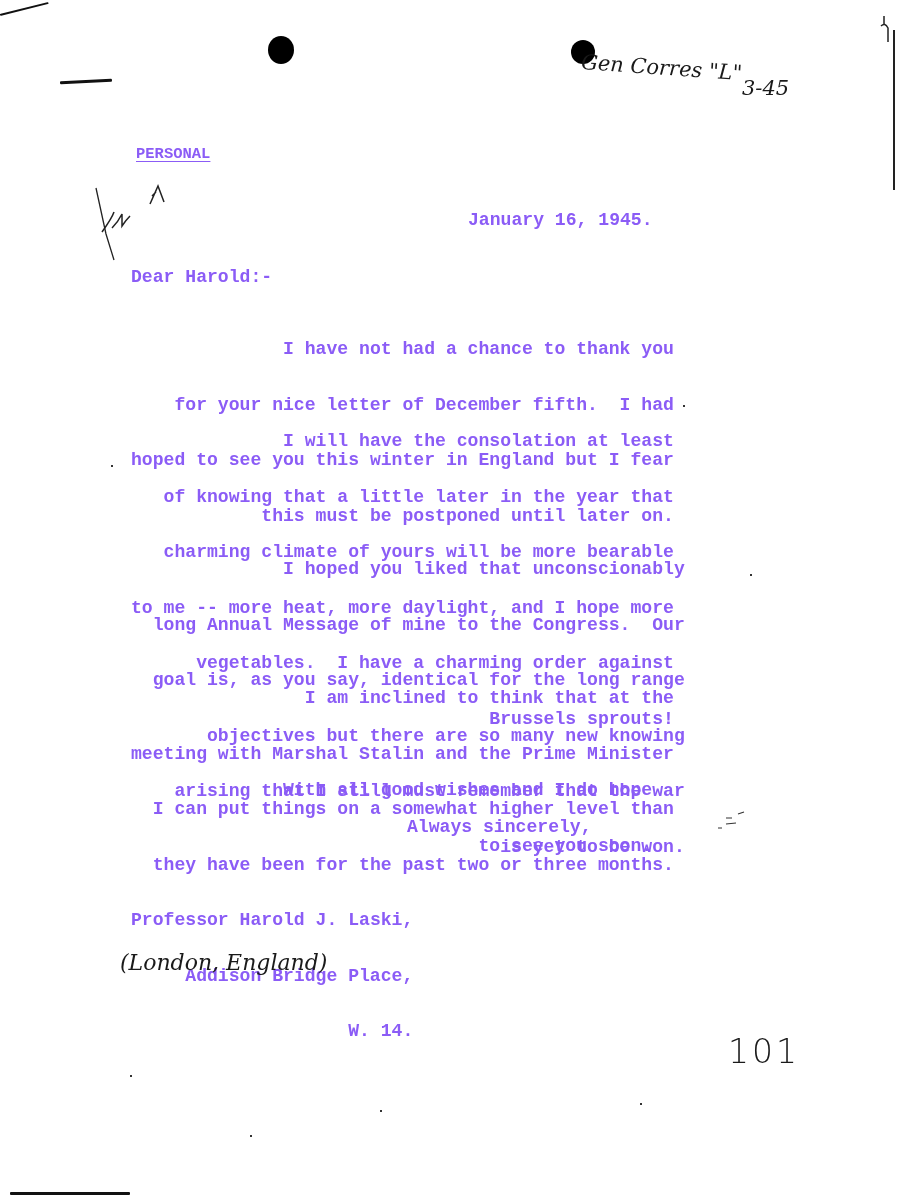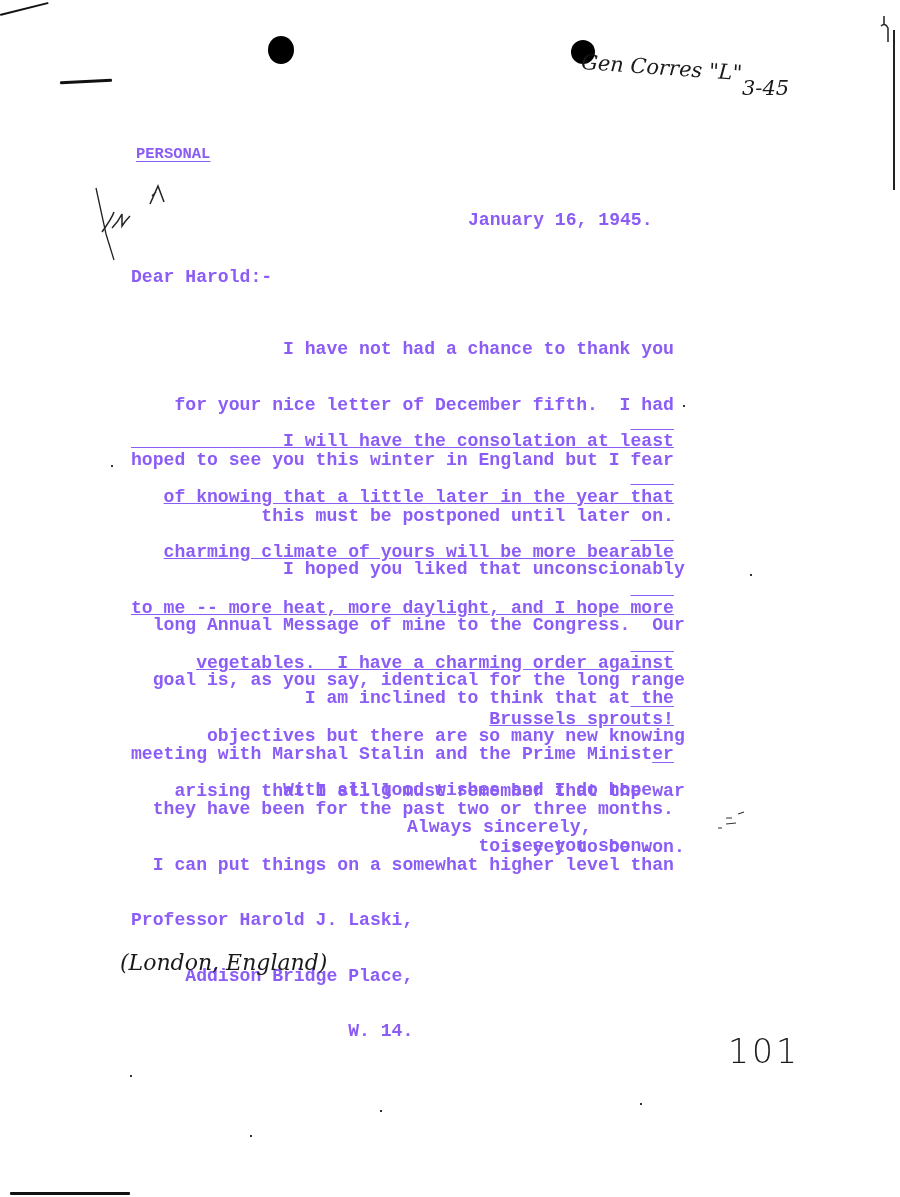--- a/index.html
+++ b/index.html
@@ -35,21 +35,21 @@
     .para-line { display: block; height: 18.5px; }
     .personal {
       left: 136px; top: 145px;
       font-size: 15.5px;
       text-decoration: underline;
       text-underline-offset: 3px;
     }
     .date { left: 468px; top: 211px; }
     .salutation { left: 131px; top: 268px; }
     .p1 { left: 131px; top: 303px; }
-    .p2 { left: 131px; top: 395px; text-decoration: underline; }
+    .p2 { left: 131px; top: 395px; }
     .p3 { left: 131px; top: 523px; }
     .p4 { left: 131px; top: 652px; }
     .p5 { left: 131px; top: 744px; }
     .closing { left: 407px; top: 818px; }
     .address { left: 131px; top: 874px; }
     .hand {
       position: absolute;
       font-family: "DejaVu Serif", "Liberation Serif", serif;
       font-style: italic;
       color: #1a1a1a;
@@ -173,22 +173,22 @@
     <span class="para-line">long Annual Message of mine to the Congress.  Our</span>
     <span class="para-line">goal is, as you say, identical for the long range</span>
     <span class="para-line">objectives but there are so many new knowing</span>
     <span class="para-line">arising that I still must remember that the war</span>
     <span class="para-line">is yet to be won.</span>
   </div>
 
   <div class="tw p4">
     <span class="para-line">              I am inclined to think that at the</span>
     <span class="para-line">meeting with Marshal Stalin and the Prime Minister</span>
+    <span class="para-line">I can put things on a somewhat higher level than</span>
     <span class="para-line">they have been for the past two or three months.</span>
-    <span class="para-line">I can put things on a somewhat higher level than</span>
   </div>
 
   <div class="tw p5">
     <span class="para-line">              With all good wishes and I do hope</span>
     <span class="para-line">to see you soon.</span>
   </div>
 
   <div class="tw closing">Always sincerely,</div>
 
   <div class="tw address">

